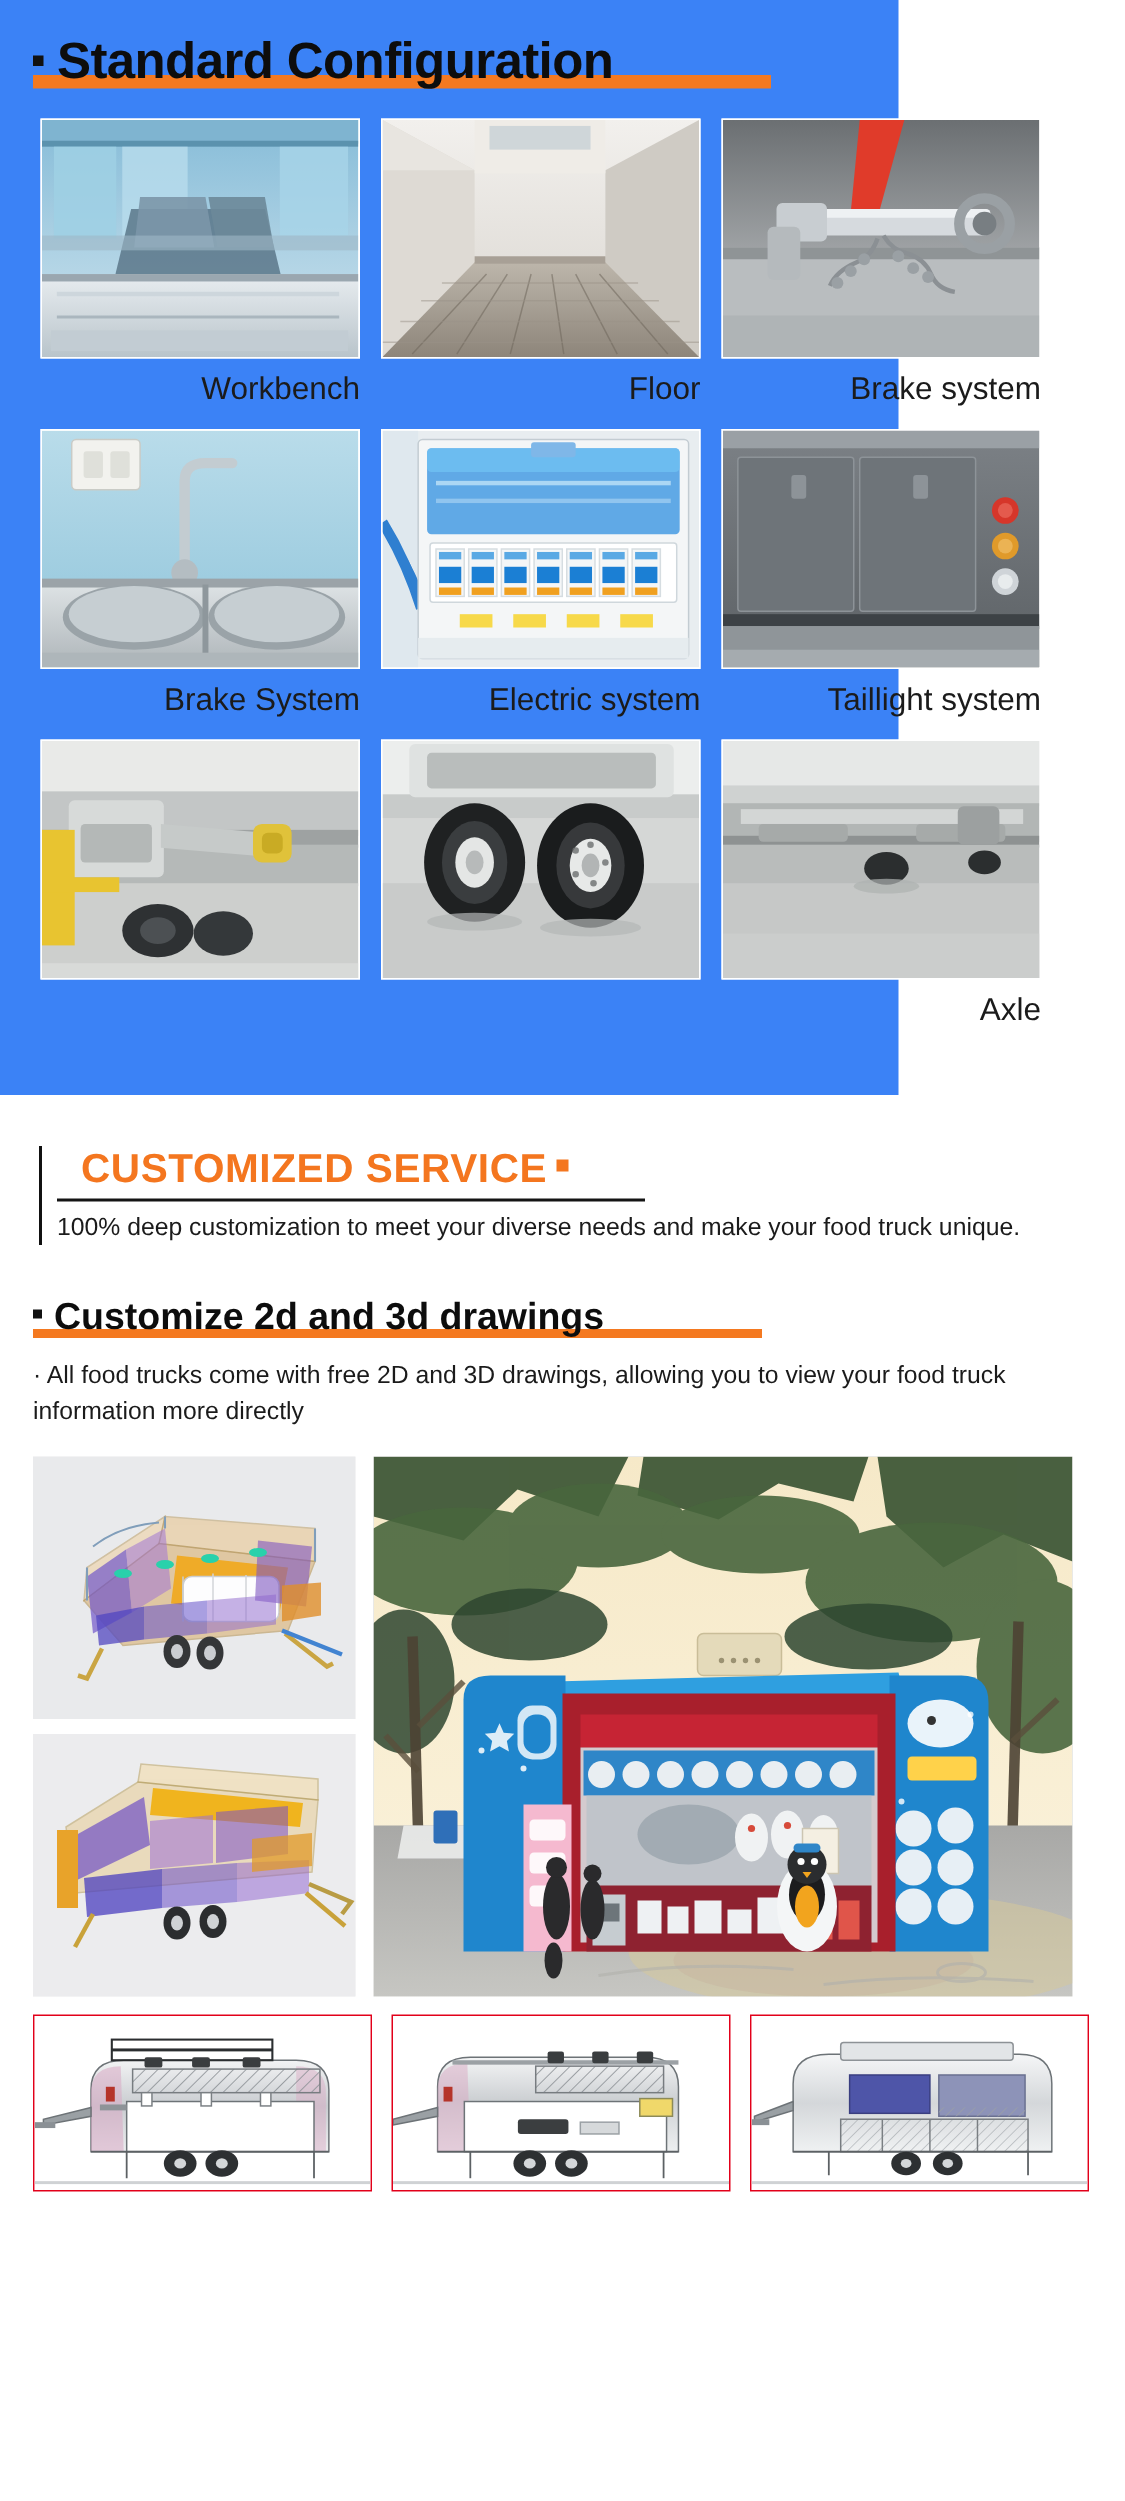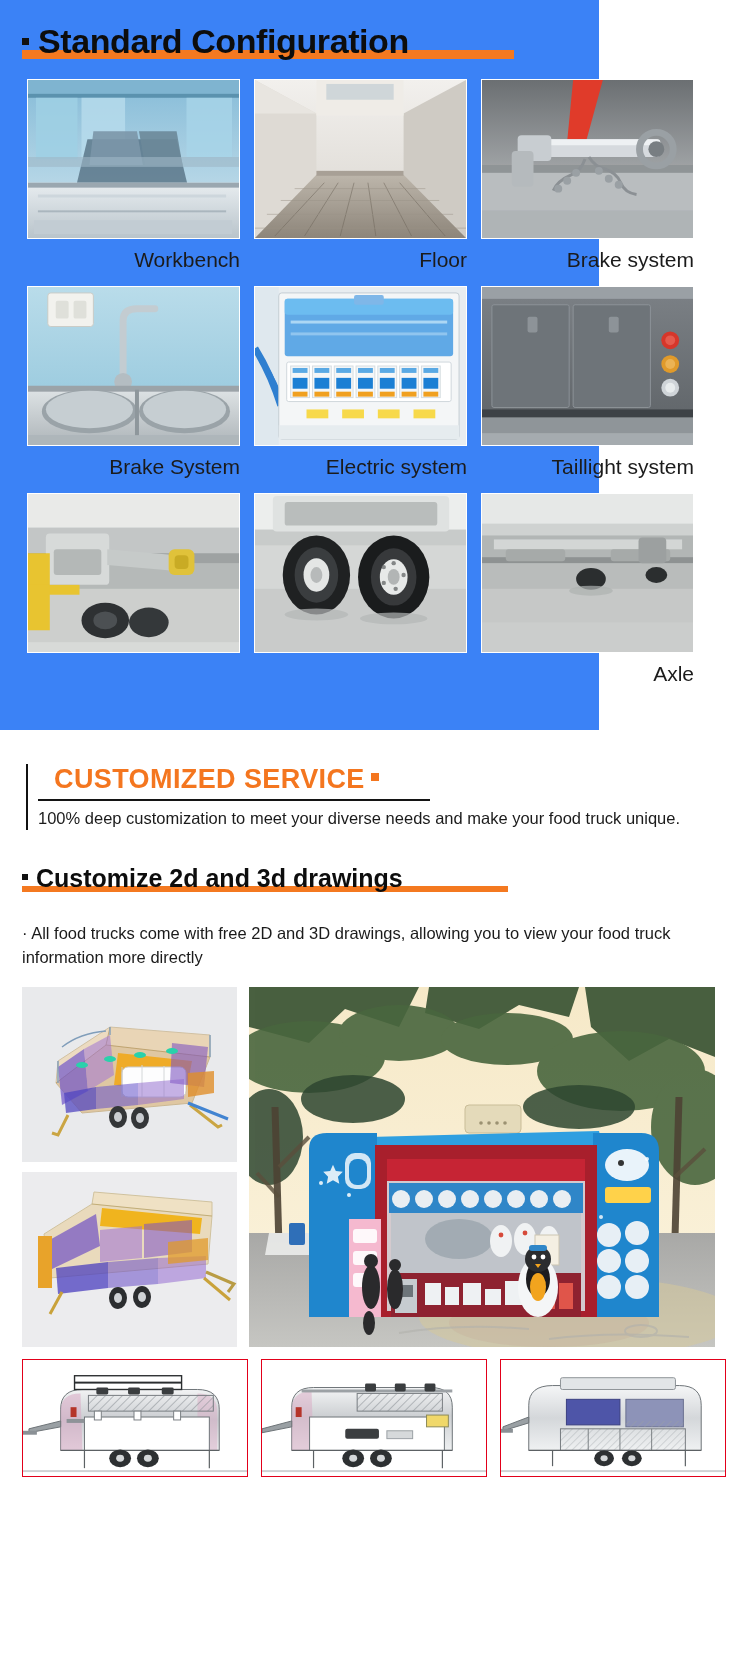--- a/index.html
+++ b/index.html
@@ -111,21 +111,21 @@
     font-size: 16.5px;
     line-height: 23px;
     color: #1b1b1b;
     padding: 6px 0 0 0;
     width: 650px;
   }
 
   .c2d-title-wrap {
     position: relative;
     display: inline-block;
-    margin: 34px 0 16px 22px;
+    margin: 34px 0 0 22px;
   }
   .c2d-title {
     font-size: 25px;
     font-weight: bold;
     color: #0d0d0d;
     position: relative;
     z-index: 2;
     white-space: nowrap;
     font-family: "Liberation Sans", sans-serif;
   }

